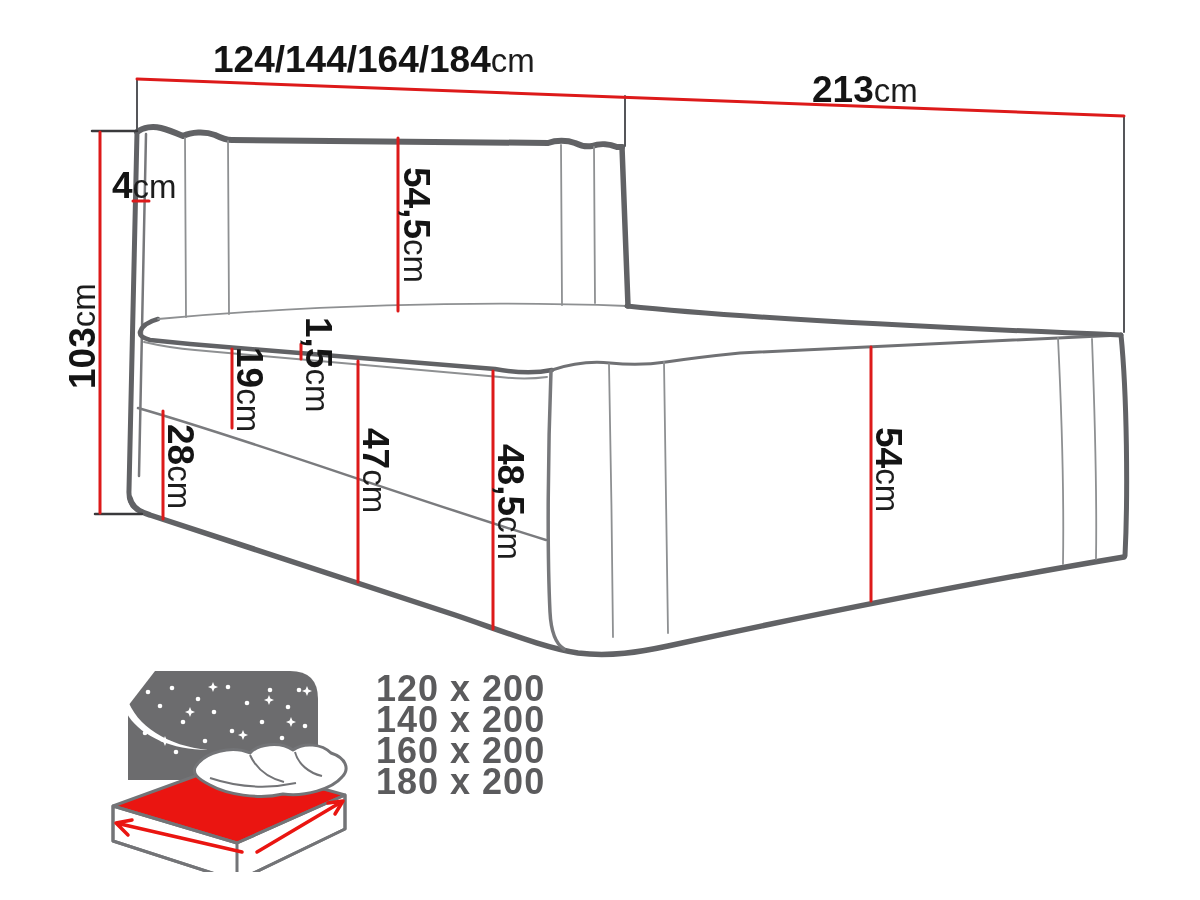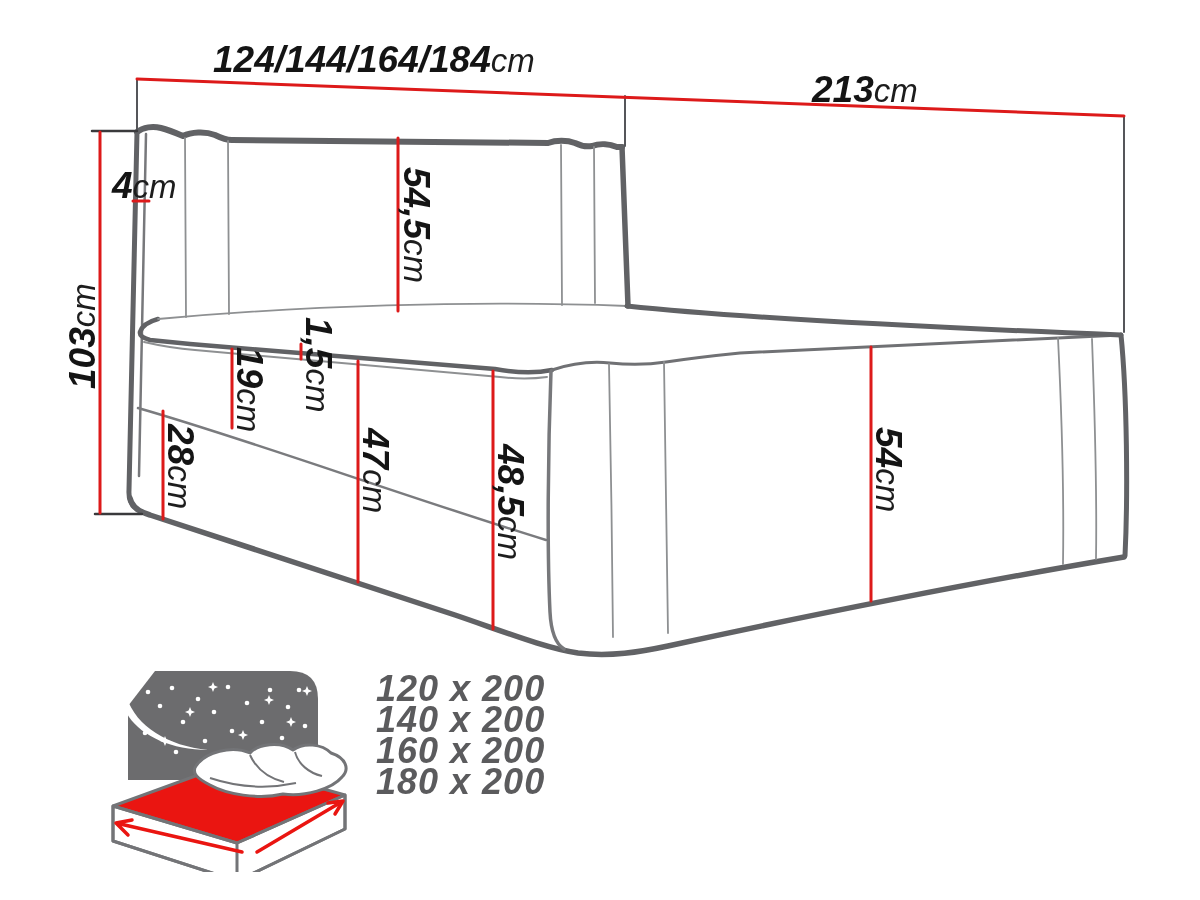--- a/index.html
+++ b/index.html
@@ -1,16 +1,16 @@
 <!DOCTYPE html>
 <html><head>
 <meta charset="utf-8">
 <style>
   html,body{margin:0;padding:0;background:#ffffff;}
-  .stage{width:1200px;height:872px;position:relative;background:#fff;overflow:hidden;font-style:italic;}
+  .stage{width:1200px;height:872px;position:relative;background:#fff;overflow:hidden;}
   svg{display:block;}
   text{font-family:"Liberation Sans","DejaVu Sans",sans-serif;fill:#141414;}
   .dim-num{font-weight:700;font-size:37px;letter-spacing:0px;}
   .dim-unit{font-weight:400;font-size:33px;fill:#1d1d1d;}
   .size-line{font-weight:700;font-size:36px;fill:#5b5b5d;letter-spacing:1px;}
 </style>
 </head>
 <body>
 
 <div class="stage">

